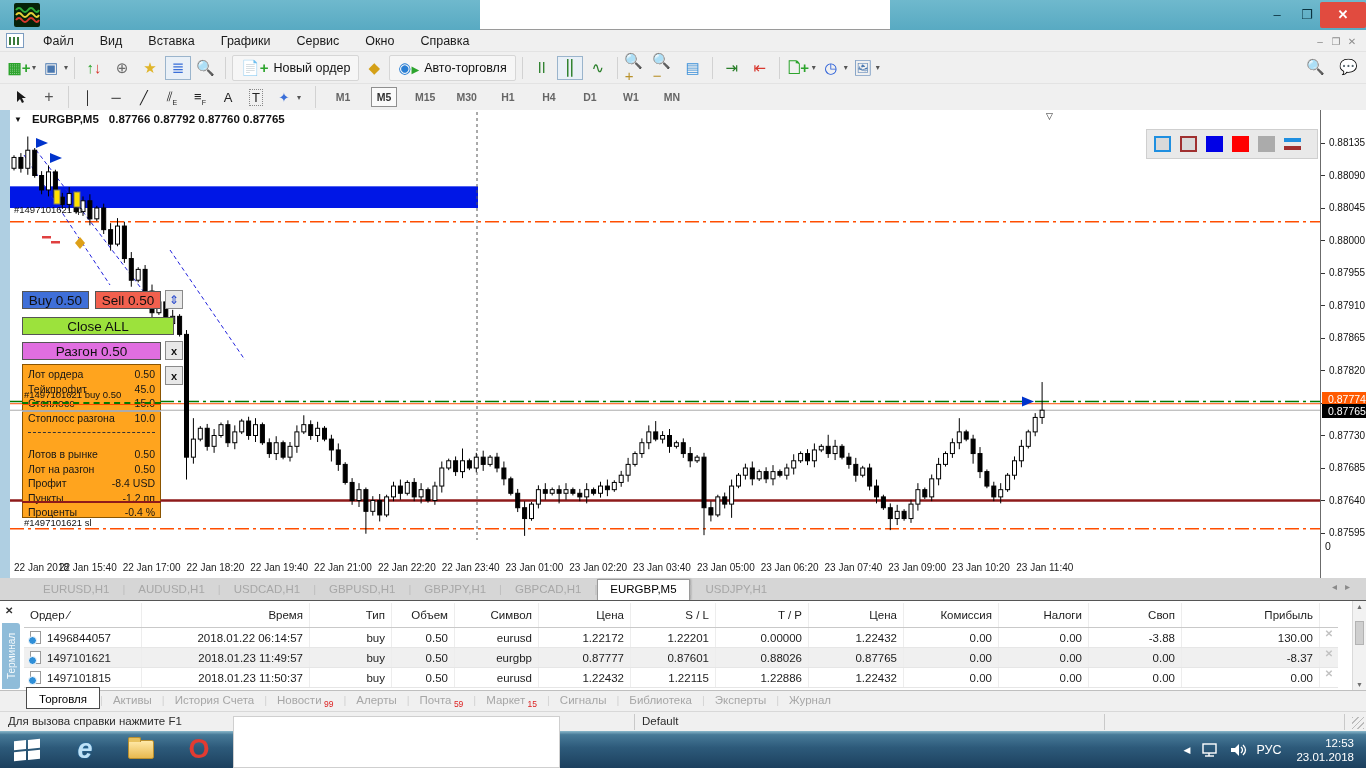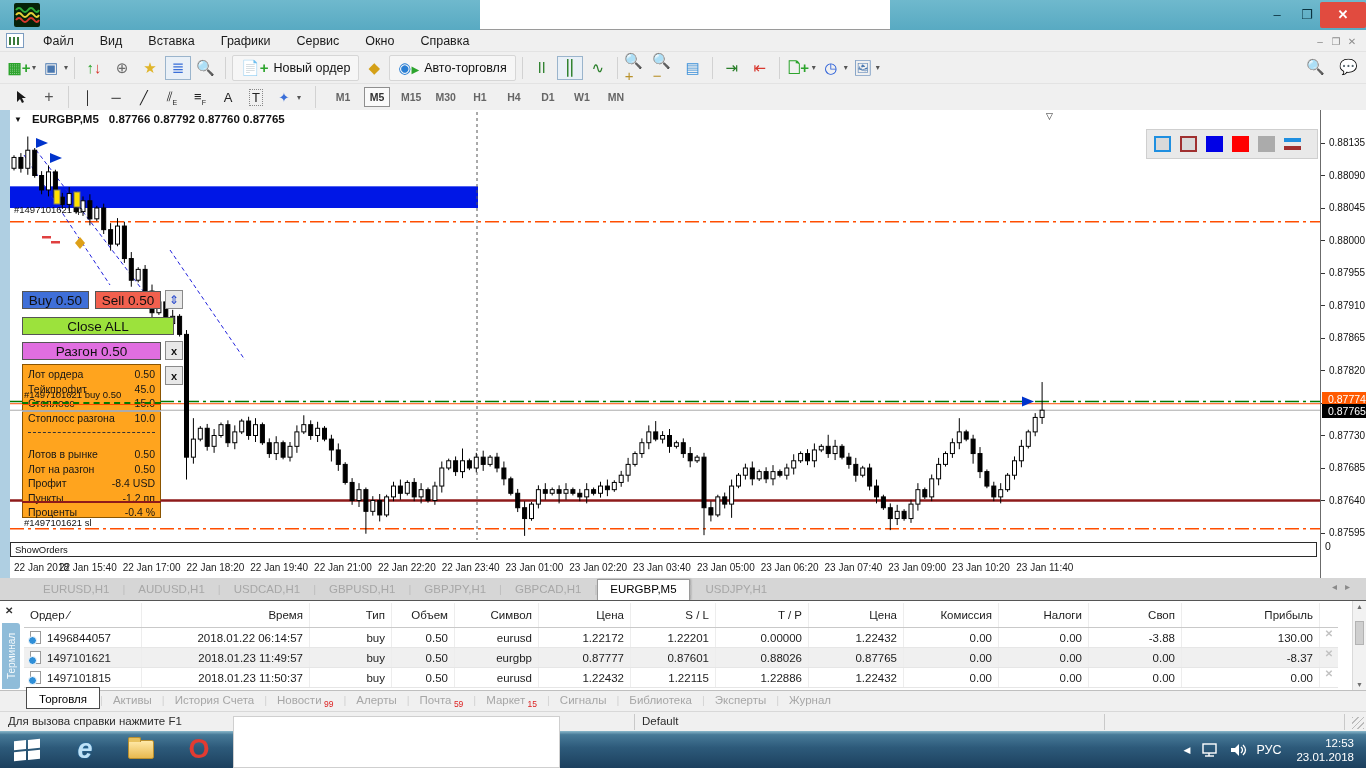--- a/index.html
+++ b/index.html
@@ -341,21 +341,21 @@
         <span class="tool-glyph">A</span>
       </span>
     <span class="icon-btn">
         <span class="tool-glyph" style="border:1px dotted #888;padding:0 2px;">T</span>
       </span>
     <span class="icon-btn">
         <span class="tool-glyph" style="color:#3a6fd8;">✦</span>
       </span>
       <span class="caret">▾</span>
     <span class="tb-sep" style="margin:0 12px;"></span>
-    <span id="tf-row" style="display:flex;gap:8px;">
+    <span id="tf-row" style="display:flex;gap:15px;">
         <span class="tf-btn">M1</span>
         <span class="tf-btn active">M5</span>
         <span class="tf-btn">M15</span>
         <span class="tf-btn">M30</span>
         <span class="tf-btn">H1</span>
         <span class="tf-btn">H4</span>
         <span class="tf-btn">D1</span>
         <span class="tf-btn">W1</span>
         <span class="tf-btn">MN</span>
       </span>
@@ -689,21 +689,20 @@
       <span>EURGBP,M5</span>
       <span>0.87766 0.87792 0.87760 0.87765</span>
     </div>
     <div id="expert-name">
       <span>Sniper1</span> <span class="smile">☺</span>
     </div>
     <div id="shift-marker">▽</div>
     <div class="chart-label" style="left:4px;top:94px;">#1497101621 tp</div>
     <div class="chart-label" style="left:14px;top:279px;">#1497101621 buy 0.50</div>
     <div class="chart-label" style="left:14px;top:407px;">#1497101621 sl</div>
-    <div id="show-orders">ShowOrders</div>
     <div id="time-axis">
         <span class="time-lab" style="left: 4px;">22 Jan 2018</span>
         <span class="time-lab" style="left: 77.8px; transform: translateX(-50%);">22 Jan 15:40</span>
         <span class="time-lab" style="left: 141.6px; transform: translateX(-50%);">22 Jan 17:00</span>
         <span class="time-lab" style="left: 205.4px; transform: translateX(-50%);">22 Jan 18:20</span>
         <span class="time-lab" style="left: 269.2px; transform: translateX(-50%);">22 Jan 19:40</span>
         <span class="time-lab" style="left: 333px; transform: translateX(-50%);">22 Jan 21:00</span>
         <span class="time-lab" style="left: 396.8px; transform: translateX(-50%);">22 Jan 22:20</span>
         <span class="time-lab" style="left: 460.6px; transform: translateX(-50%);">22 Jan 23:40</span>
         <span class="time-lab" style="left: 524.4px; transform: translateX(-50%);">23 Jan 01:00</span>

